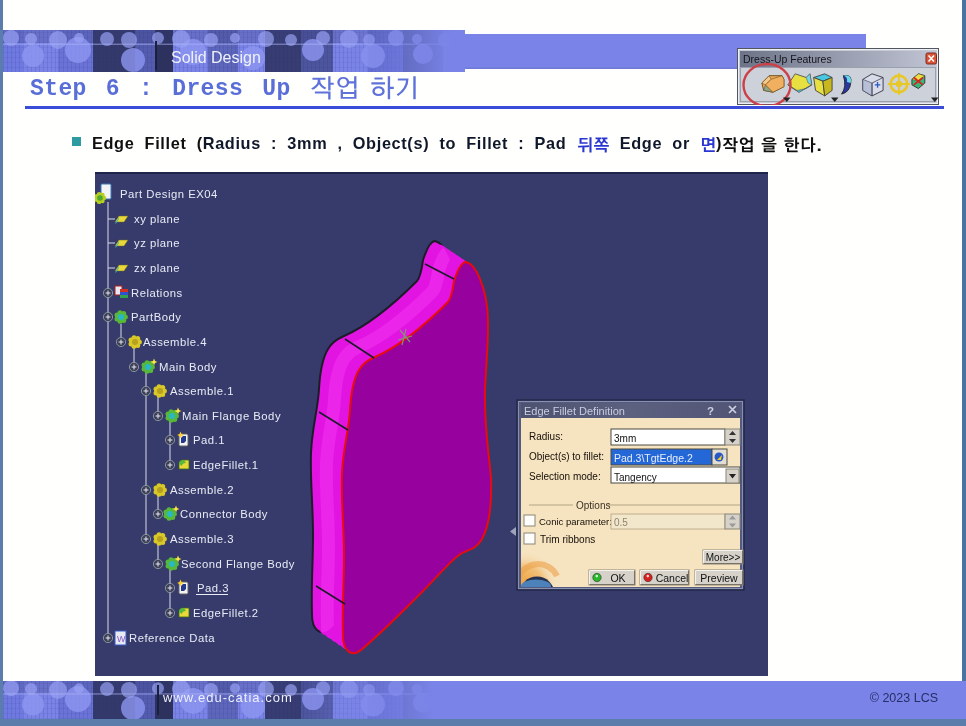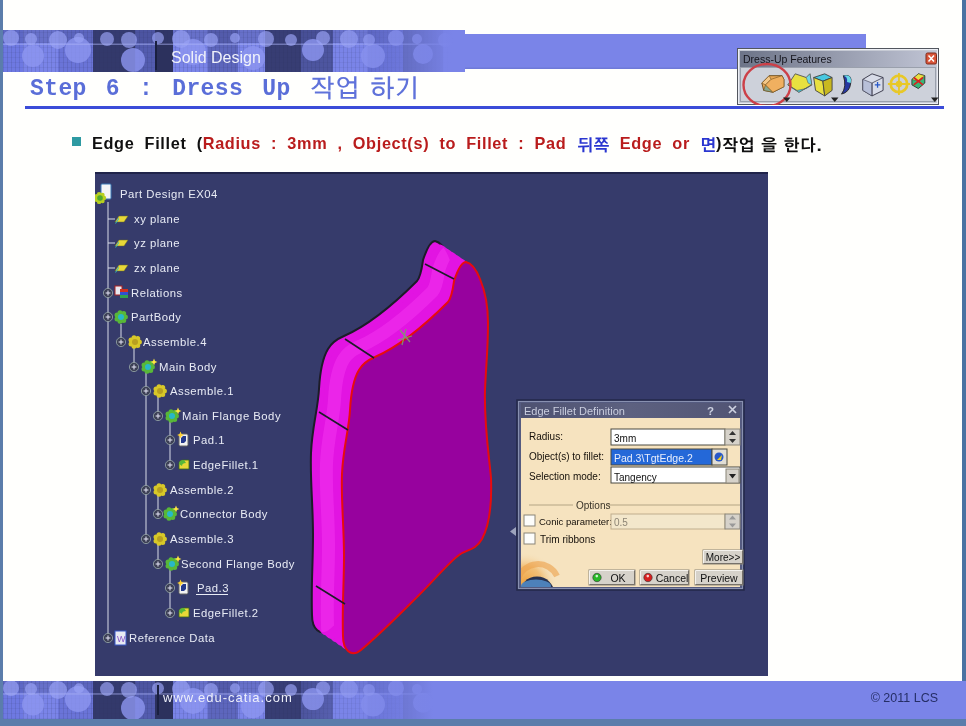--- a/index.html
+++ b/index.html
@@ -4,21 +4,21 @@
 html,body { width:966px; height:726px; }
 body { font-family:"Liberation Sans",sans-serif; background:#fff; position:relative; overflow:hidden; }
 #page { position:absolute; inset:0; border-left:3px solid #5b7dab; border-right:4px solid #4a72a2; background:#fffffd; }
 #hdr { position:absolute; left:0; top:0; width:863px; height:42px; overflow:hidden;margin-top:30px; }
 #hdr .sd { position:absolute; left:168px; top:20px; color:#f0f2fa; font-size:16px; line-height:1; }
 #hdr .tick { position:absolute; left:152px; top:11px; width:2px; height:29px; background:#1a2040; }
 #hdr .cv { position:absolute; right:21px; top:21px; color:#fff; font-size:11px; font-weight:bold; line-height:1; }
 #title { position:absolute; left:27px; top:75px; font-size:23px; font-weight:bold; color:#5a6ed8; letter-spacing:0.4px; word-spacing:4.8px; line-height:1;font-family:Liberation Mono, monospace; }
 #rule { position:absolute; left:22px; top:106px; width:919px; height:2.5px; background:#3b4cd8; }
 #bullet { position:absolute; left:89px; top:134.5px; font-size:16.3px; font-weight:bold; color:#101010; white-space:nowrap; letter-spacing:0.65px; word-spacing:5px; line-height:1; }
-#bullet .bl { color:#b91c1c; }
+#bullet .bl { color:#0f172a; }
 #bsq { position:absolute; left:69px; top:136.5px; width:9px; height:9px; background:#2e9aa2; }
 #ftr { position:absolute; left:0; top:681px; width:963px; height:38px; background:#3b82f6; overflow:hidden; }
 #ftr .web { position:absolute; left:160px; top:9.5px; color:#eef0fa; font-size:13px; letter-spacing:1px; line-height:1; }
 #ftr .tick { position:absolute; left:154px; top:4px; width:2px; height:30px; background:#1a2040; }
 #ftr .cc { position:absolute; right:28px; top:11px; color:#252e66; font-size:12.5px; line-height:1; }
 #btm { position:absolute; left:0; top:719px; width:963px; height:7px; background:#5b7dab; }
 </style></head>
 <body>
 <div id="page">
 <div id="hdr">
@@ -771,15 +771,15 @@
         <defs>
           <linearGradient id="fade13" x1="0" x2="1">
             <stop offset="0.311" stop-color="#7a84e8" stop-opacity="0"></stop>
             <stop offset="0.445" stop-color="#7a84e8" stop-opacity="1"></stop>
           </linearGradient>
         </defs>
         <rect width="966" height="38" fill="url(#fade13)"></rect>
       </svg>
       <span class="tick"></span>
       <span class="web">www.edu-catia.com</span>
-      <span class="cc">© 2011 LCS</span>
+      <span class="cc">© 2023 LCS</span>
     </div>
 <div id="btm"></div>
 </div>
 </body></html>

